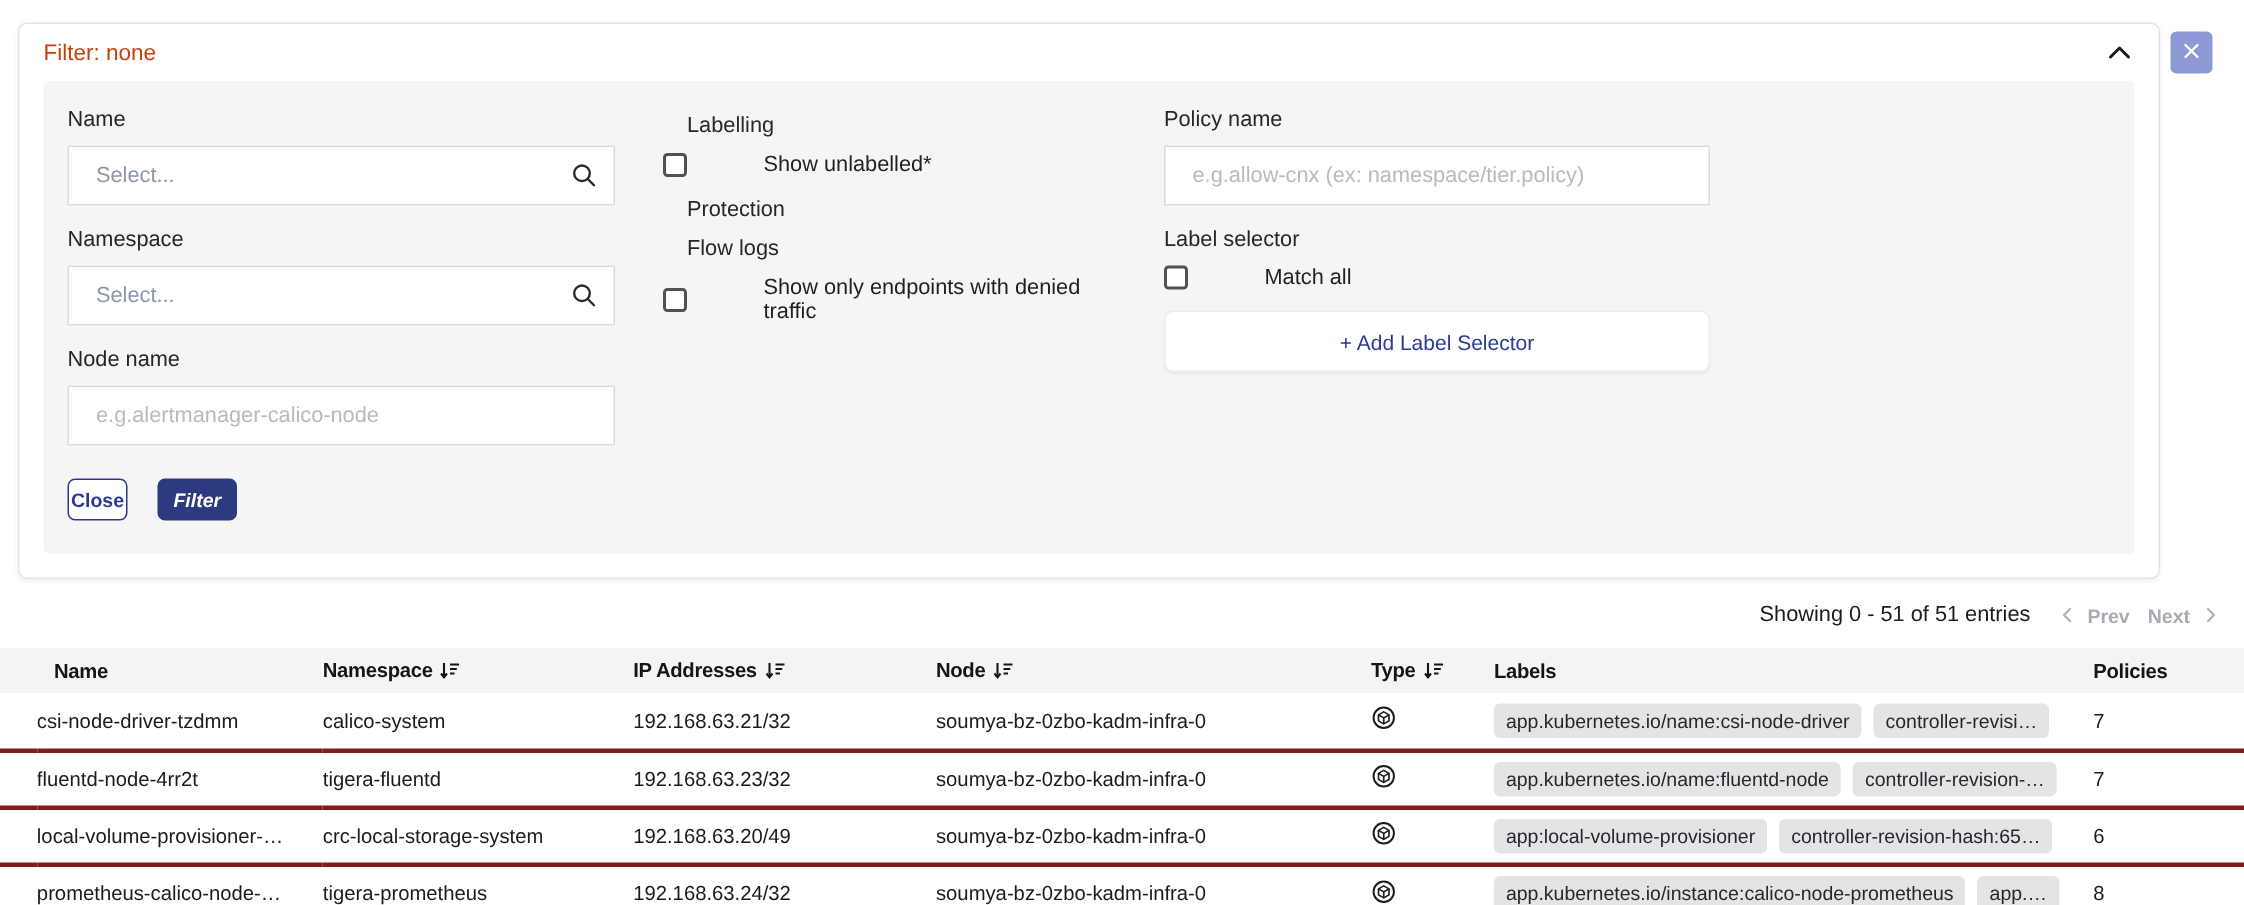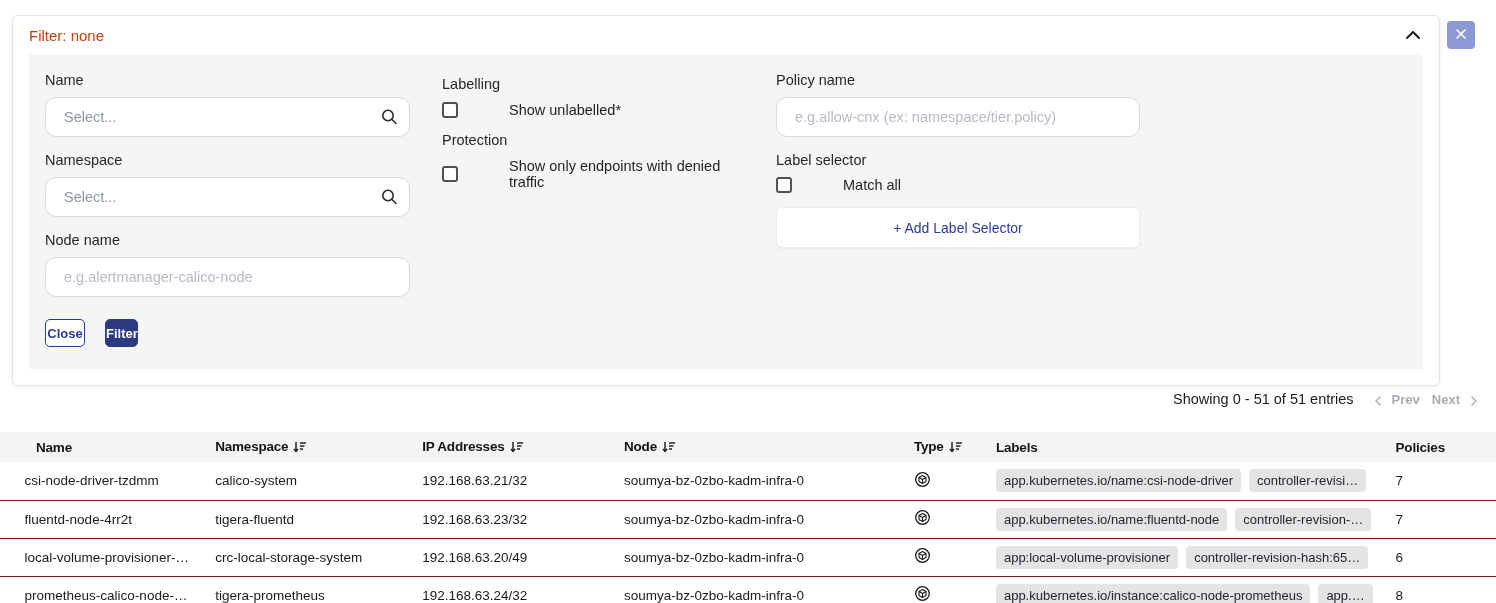--- a/index.html
+++ b/index.html
@@ -14,60 +14,60 @@
     padding:11px 18px 10px 16px; }
   .filter-title { font-size:15px; font-weight:500; color:#c2410c; }
   .chevron-up-btn { background:none; border:none; cursor:pointer; display:flex; align-items:center; }
   .filter-body { margin:0 16px 16px 16px; background:#f5f5f6; border-radius:3px;
     padding:18px 16px 22px 16px; display:flex; }
   .col1 { width:365px; margin-right:32px; }
   .col2 { width:302px; margin-right:32px; }
   .col3 { width:364px; }
   .field-label { font-size:14.5px; font-weight:500; color:#27272a; margin-bottom:9px; }
   .input-wrap { position:relative; margin-bottom:15px; }
-  .text-input { width:100%; height:40px; border:1px solid #d9dadd; border-radius:11px;
+  .text-input { width:100%; height:40px; border:1px solid #d9dadd; border-radius:0;
     background:#fff; padding:0 38px 0 18px; font-size:14.5px; color:#1c1c21;
     font-family:"Liberation Sans", sans-serif; outline:none; }
   .text-input.plain { padding-right:18px; }
   .text-input.sel::placeholder { color:#8b96a8; opacity:1; }
   .text-input.plain::placeholder { color:#b6bac2; opacity:1; }
   .search-icon { position:absolute; right:12px; top:50%; transform:translateY(-50%); display:flex; }
   .check-row { display:flex; align-items:center; margin-bottom:14px; cursor:pointer;gap:39px; }
   .checkbox { width:16px; height:16px; border:2px solid #4f5157; border-radius:3px;
     background:#fff; margin-right:12px; flex:0 0 auto; }
   .check-label { font-size:14.5px; color:#1f1f24; }
   .group-title { font-size:14.5px; font-weight:500; color:#27272a; margin:0 0 10px 0; }
-  .col2 .group-title { margin-top:4px; }
+  .col2 .group-title { margin-top:4px;margin-left:16px; }
   .btn-row { display:flex; margin-top:22px; }
   .btn { font-family:"Liberation Sans", sans-serif; font-size:13px; font-weight:600;
     border-radius:5px; cursor:pointer; height:28px; }
   .btn-close { width:40px; background:#fff; color:#2b3990; border:1.5px solid #2b3990; margin-right:20px; }
-  .btn-filter { width:33px; background:#2c3a80; color:#fff; border:1px solid #2c3a80; }
+  .btn-filter { width:53px; background:#2c3a80; color:#fff; border:1px solid #2c3a80;font-style:italic; }
   .add-selector-btn { width:100%; height:41px; background:#fff; border:1px solid #ececee;
     border-radius:6px; box-shadow:0 1px 2px rgba(0,0,0,.05); text-align:center; padding:0 22px;
     font-family:"Liberation Sans", sans-serif; font-size:14px; font-weight:500; color:#2b3a93; cursor:pointer; }
   .dismiss-btn { position:absolute; left:1447px; top:21px; width:28px; height:28px;
     background:#8d99d4; border:none; border-radius:4px; cursor:pointer;
     display:flex; align-items:center; justify-content:center; }
 
   
-  .pagination { position:absolute; top:391px; right:14px; display:flex; align-items:center; }
+  .pagination { position:absolute; top:402px; right:14px; display:flex; align-items:center; }
   .page-summary { font-size:14.5px; color:#1b1b20; margin-right:16px; }
-  .page-nav { display:flex; align-items:flex-end; color:#a9abb2; font-size:13px; font-weight:600; }
+  .page-nav { display:flex; align-items:center; color:#a9abb2; font-size:13px; font-weight:600; }
   .page-nav .pchev { display:flex; margin:0 4px; }
   .page-link { margin:0 6px; cursor:default; color:#a9abb2; }
 
   
   .endpoints-table { position:absolute; left:0; top:432px; width:1496px;
     border-collapse:collapse; table-layout:fixed; }
   .endpoints-table th { background:#f4f4f5; height:30px; text-align:left;
     font-size:13.5px; font-weight:700; color:#141419; letter-spacing:-.2px;
     white-space:nowrap; overflow:hidden; }
   .endpoints-table td { height:38px; font-size:13.5px; color:#1a1a1f;
-    border-top:1px solid #7f1d1d; white-space:nowrap; overflow:hidden; background:#fff; }
+    border-top:3px solid #7f1d1d; white-space:nowrap; overflow:hidden; background:#fff; }
   .endpoints-table tr:first-child td { border-top:none; }
   th.c-name { padding-left:36px; }
   .c-exp { width:24px; padding-left:36px; }
   .c-namecell { width:186px; }
   .c-ns { width:202px; } .c-ip { width:197px; } .c-node { width:283px; }
   .c-type { width:80px; } .c-labels { width:390px; } .c-pol { width:98px; }
   .sort-icon { display:inline-block; vertical-align:-2px; margin-left:5px; }
   .row-chevron { display:flex; align-items:center; cursor:pointer; }
   .chip { display:inline-block; background:#e4e4e7; color:#26262b; border-radius:4px;
     padding:4px 8px; font-size:13px; margin-right:8px; vertical-align:middle; }
@@ -126,20 +126,21 @@
 
     <div class="col2">
       <div class="group-title">Labelling</div>
       <div class="check-row">
         <span class="checkbox"></span>
         <span class="check-label">Show unlabelled*</span>
       </div>
 
       <div class="group-title">Protection</div>
 
+      <div class="group-title">Flow logs</div>
       <div class="check-row">
         <span class="checkbox"></span>
         <span class="check-label">Show only endpoints with denied traffic</span>
       </div>
     </div>
 
     <div class="col3">
       <div class="field-label">Policy name</div>
       <div class="input-wrap">
         <input class="text-input plain" type="text" placeholder="e.g.allow-cnx (ex: namespace/tier.policy)" style="">

